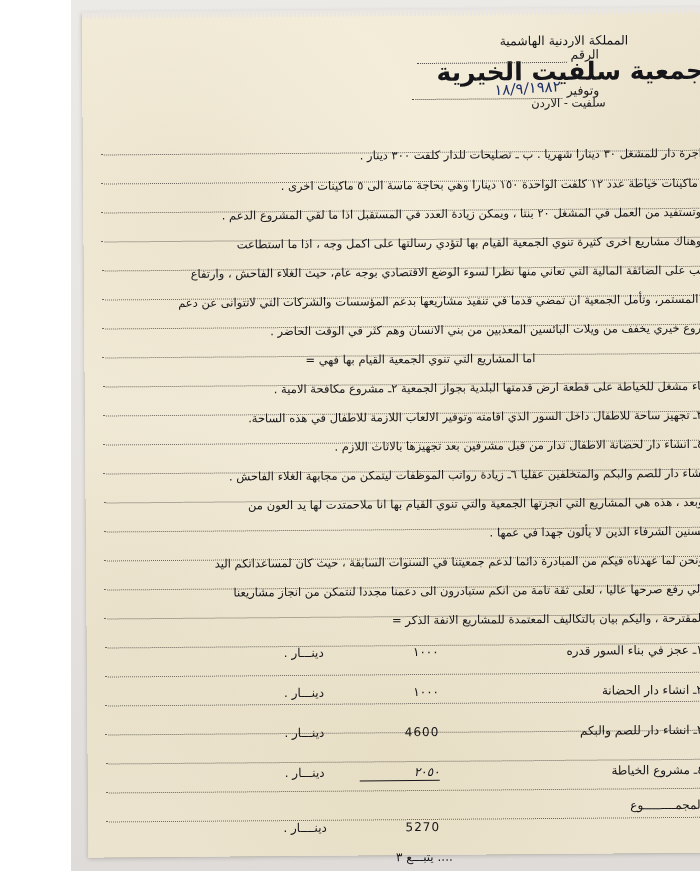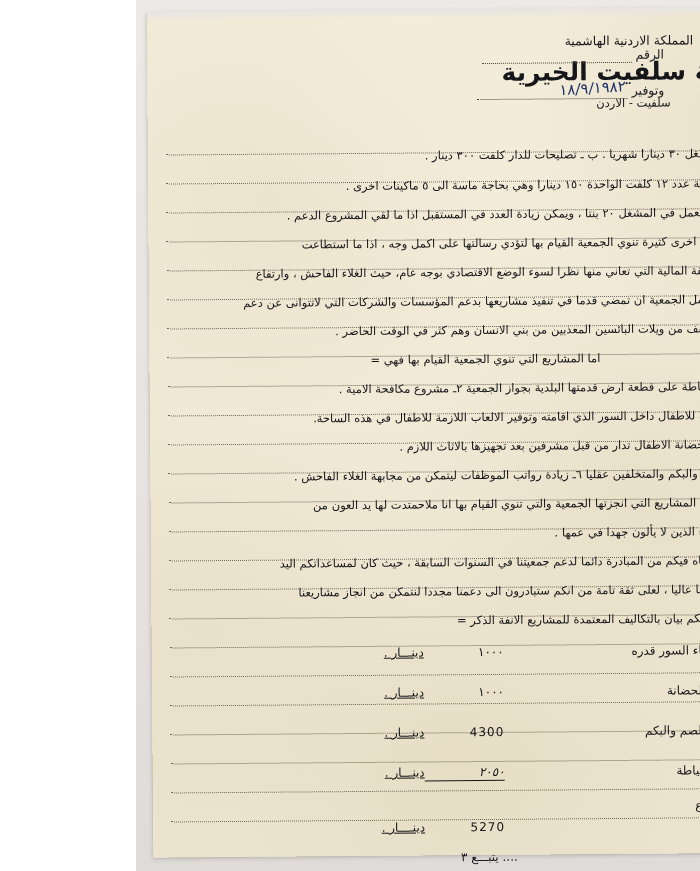--- a/index.html
+++ b/index.html
@@ -4,21 +4,21 @@
 <title>Salfit Charitable Society Letter</title>
 <style>
   html, body {
     margin: 0;
     padding: 0;
     background: #ffffff;
   }
 
   #scene {
     position: relative;
-    width: 564px;
+    width: 629px;
     height: 871px;
     overflow: hidden;
     background: #e8e6e4;
     font-family: "DejaVu Sans", "Liberation Sans", sans-serif;
   }
 
   
   #backdrop {
     position: absolute;
     inset: 0;
@@ -196,23 +196,22 @@
     padding-right: 36px;
     box-sizing: border-box;
   }
   .budget-amount {
     width: 80px;
     text-align: right;
     letter-spacing: 1px;
   }
   .budget-unit {
     width: 110px;
-    text-align: right;
+    text-align: center;
     letter-spacing: 2px;
-    text-decoration: underline;
   }
   .budget-amount.ruled { border-bottom: 1.5px solid #161519; padding-bottom: 1px; font-style: italic; }
 
   #footer-note {
     position: absolute;
     left: 0; right: 0;
     text-align: center;
     direction: rtl;
     font-size: 12px;
     color: #161519;
@@ -306,21 +305,21 @@
       </div>
 
       <div class="budget-row" style="top:551px">
         <span class="budget-desc">٢ـ انشاء دار الحضانة</span>
         <span class="budget-amount">١٠٠٠</span>
         <span class="budget-unit">دينـــار .</span>
       </div>
 
       <div class="budget-row" style="top:591px">
         <span class="budget-desc">٣ـ انشاء دار للصم والبكم</span>
-        <span class="budget-amount">4300</span>
+        <span class="budget-amount">4600</span>
         <span class="budget-unit">دينـــار .</span>
       </div>
 
       <div class="budget-row" style="top:631px">
         <span class="budget-desc">٤ـ مشروع الخياطة</span>
         <span class="budget-amount ruled">٢٠٥٠</span>
         <span class="budget-unit">دينـــار .</span>
       </div>
 
       <div class="budget-row" style="top:666px">

